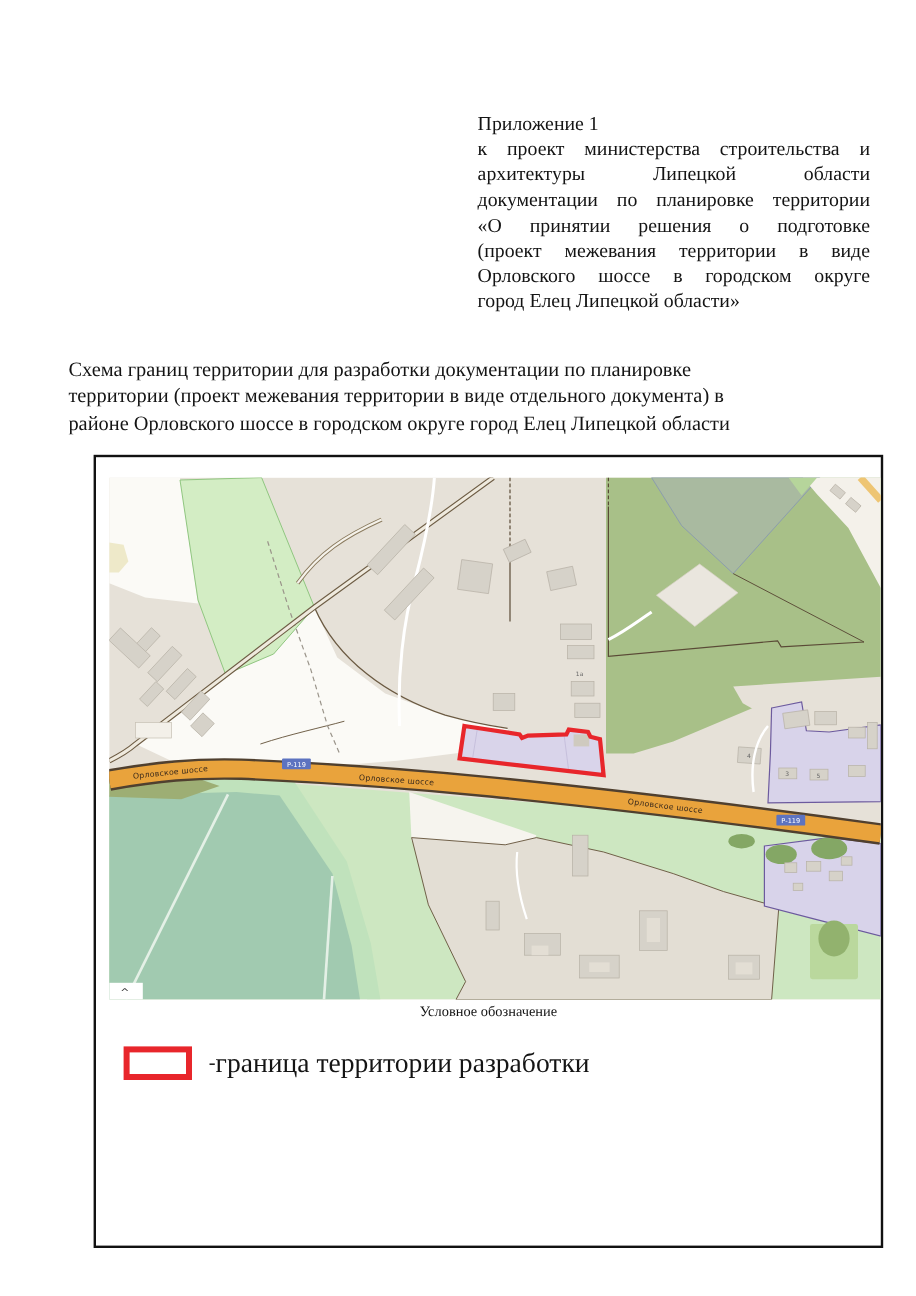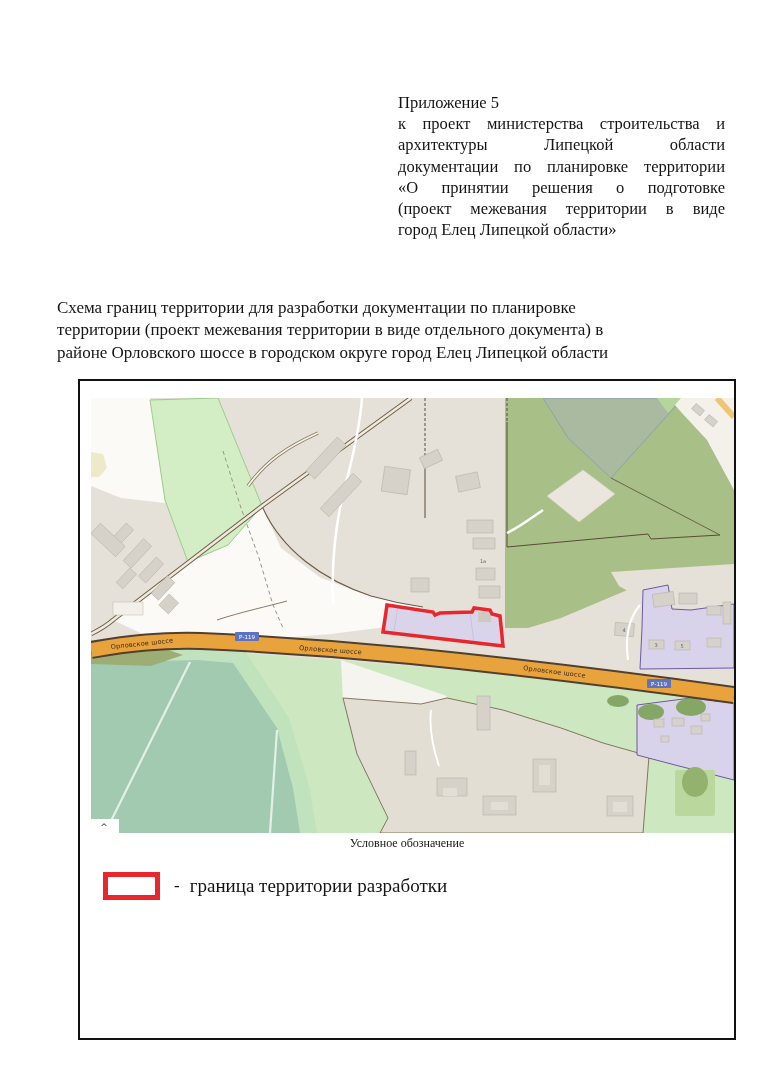--- a/index.html
+++ b/index.html
@@ -18,39 +18,40 @@
 
   
   .frame{position:absolute;left:78px;top:379px;width:658px;height:661px;
          border:2px solid #111;box-sizing:border-box;background:#fff;}
   .map-wrap{position:absolute;left:11px;top:17px;width:643px;height:435px;}
   .legend-title{position:absolute;left:0;top:455px;width:654px;text-align:center;font-size:12px;}
   .legend-row{position:absolute;left:23px;top:490px;display:flex;align-items:center;height:29px;}
   .legend-symbol{width:57px;height:28px;box-sizing:border-box;background:#fff;
                  border:5px solid #e8262b;}
   .legend-dash{margin-left:14px;font-size:17px;}
-  .legend-label{margin-left:10px;font-size:19px;}
+  .legend-label{font-size:23px;}
 
   .maplabel{font-family:"DejaVu Sans", sans-serif;font-size:6.5px;fill:#3a2a1c;letter-spacing:.2px;}
   .badgetxt{font-family:"DejaVu Sans", sans-serif;font-size:5.5px;fill:#ffffff;}
   .bnum{font-family:"DejaVu Sans", sans-serif;font-size:5px;fill:#666;}
   .bldg{fill:#d6d2c9;stroke:#b8b2a7;stroke-width:.6;}
 </style>
 </head>
 <body>
 
 <div class="page">
 
   <div class="appx">
-    <div class="line plain">Приложение 5</div>
+    <div class="line plain">Приложение 1</div>
     <div class="line">к проект министерства строительства и</div>
     <div class="line">архитектуры Липецкой области</div>
     <div class="line">документации по планировке территории</div>
     <div class="line">«О принятии решения о подготовке</div>
     <div class="line">(проект межевания территории в виде</div>
+    <div class="line">Орловского шоссе в городском округе</div>
     <div class="line plain">город Елец Липецкой области»</div>
   </div>
 
   <div class="schema-title">
     <div class="tline">Схема границ территории для разработки документации по планировке</div>
     <div class="tline">территории (проект межевания территории в виде отдельного документа) в</div>
     <div class="tline">районе Орловского шоссе в городском округе город Елец Липецкой области</div>
   </div>
 
   <div class="frame">

